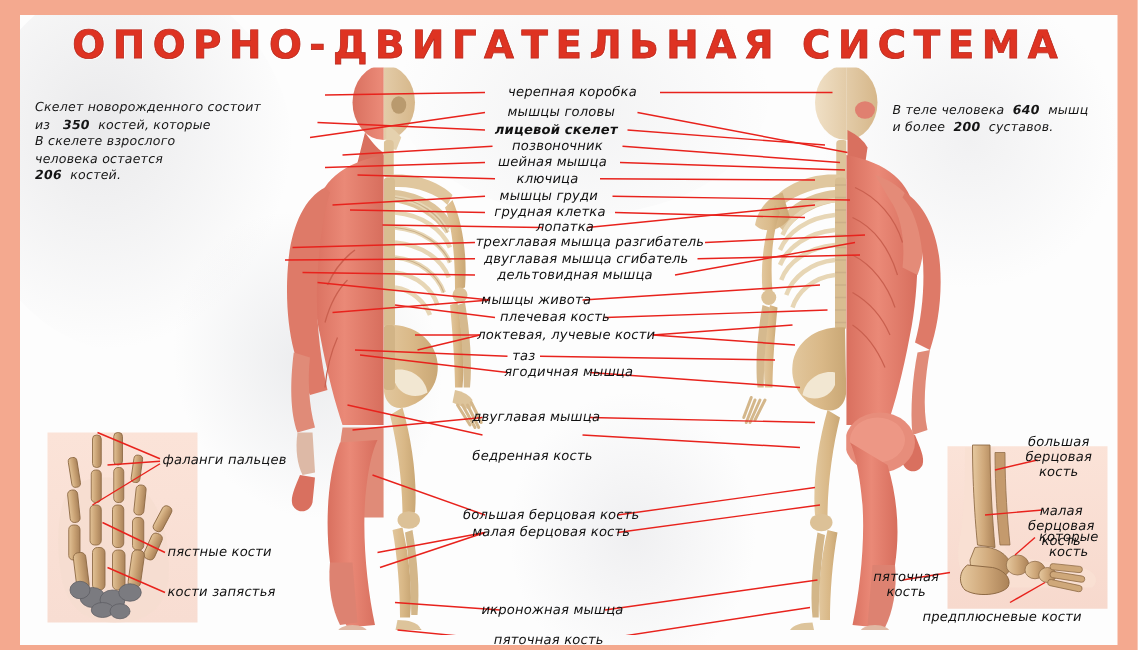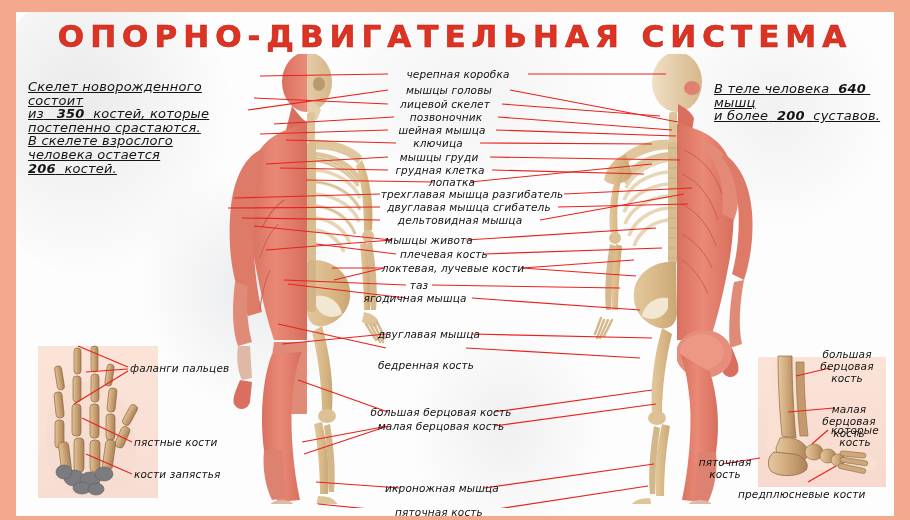--- a/index.html
+++ b/index.html
@@ -43,23 +43,22 @@
     color:#de3322;
     -webkit-text-stroke:0.6px #b8261a;
     text-shadow:1px 1px 0 rgba(255,255,255,.9), -0.5px -0.5px 0 rgba(255,255,255,.55);
     white-space:nowrap;
   }
 
   
   .fact{
     position:absolute;
     font-family:"DejaVu Sans","Liberation Sans",sans-serif;
-    font-style:italic;font-size:13px;line-height:13.6px;color:#141414;
+    font-style:italic;font-size:10px;line-height:13.6px;color:#141414;
     letter-spacing:.2px;
-    text-decoration:underline;
   }
   #fact-left{left:12px;top:68px;width:200px;}
   #fact-right{left:698px;top:70px;width:190px;}
   .fact b{font-weight:bold;font-style:italic;}
 
   
   .lbl{
     position:absolute;
     font-family:"DejaVu Sans","Liberation Sans",sans-serif;
     font-style:italic;font-size:10.5px;line-height:11px;color:#111;
@@ -420,21 +419,20 @@
     <line x1="792" y1="470" x2="820" y2="454"></line>
   </svg>
 
   <div class="fact" id="fact-left">
     <div><span>Скелет новорожденного состоит</span></div>
     <div>
       <span>из</span>
       &nbsp;&nbsp;<b>350</b>&nbsp;
       <span>костей, которые</span>
     </div>
-    <div><span>постепенно срастаются.</span></div>
     <div><span>В скелете взрослого</span></div>
     <div><span>человека остается</span></div>
     <div>
       <b>206</b>&nbsp;
       <span>костей.</span>
     </div>
   </div>
 
   <div class="fact" id="fact-right">
     <div>
@@ -444,35 +442,35 @@
     </div>
     <div>
       <span>и более</span>&nbsp;
       <b>200</b>&nbsp;
       <span>суставов.</span>
     </div>
   </div>
 
   <div class="lbl c" style="left:442px;top:57px;">черепная коробка</div>
   <div class="lbl c" style="left:433px;top:73px;">мышцы головы</div>
-  <div class="lbl c" style="left:429px;top:87px;">лицевой скелет</div>
+  <div class="lbl c" style="left:429px;top:87px;font-weight:bold;">лицевой скелет</div>
   <div class="lbl c" style="left:430px;top:100px;">позвоночник</div>
   <div class="lbl c" style="left:426px;top:113px;">шейная мышца</div>
   <div class="lbl c" style="left:422px;top:126px;">ключица</div>
   <div class="lbl c" style="left:423px;top:140px;">мышцы груди</div>
   <div class="lbl c" style="left:424px;top:153px;">грудная клетка</div>
   <div class="lbl c" style="left:436px;top:165px;">лопатка</div>
   <div class="lbl c" style="left:456px;top:177px;">трехглавая мышца разгибатель</div>
   <div class="lbl c" style="left:453px;top:190px;">двуглавая мышца сгибатель</div>
   <div class="lbl c" style="left:444px;top:203px;">дельтовидная мышца</div>
   <div class="lbl c" style="left:413px;top:223px;">мышцы живота</div>
   <div class="lbl c" style="left:428px;top:237px;">плечевая кость</div>
   <div class="lbl c" style="left:437px;top:251px;">локтевая, лучевые кости</div>
   <div class="lbl c" style="left:403px;top:268px;">таз</div>
-  <div class="lbl c" style="left:399px;top:281px;">ягодичная мышца</div>
+  <div class="lbl c" style="left:439px;top:281px;">ягодичная мышца</div>
   <div class="lbl c" style="left:413px;top:317px;">двуглавая мышца</div>
   <div class="lbl c" style="left:410px;top:348px;">бедренная кость</div>
   <div class="lbl c" style="left:425px;top:395px;">большая берцовая кость</div>
   <div class="lbl c" style="left:425px;top:409px;">малая берцовая кость</div>
   <div class="lbl c" style="left:426px;top:471px;">икроножная мышца</div>
   <div class="lbl c" style="left:423px;top:495px;">пяточная кость</div>
 
   <div class="lbl" style="left:114px;top:351px;">фаланги пальцев</div>
   <div class="lbl" style="left:118px;top:425px;">пястные кости</div>
   <div class="lbl" style="left:118px;top:457px;">кости запястья</div>

